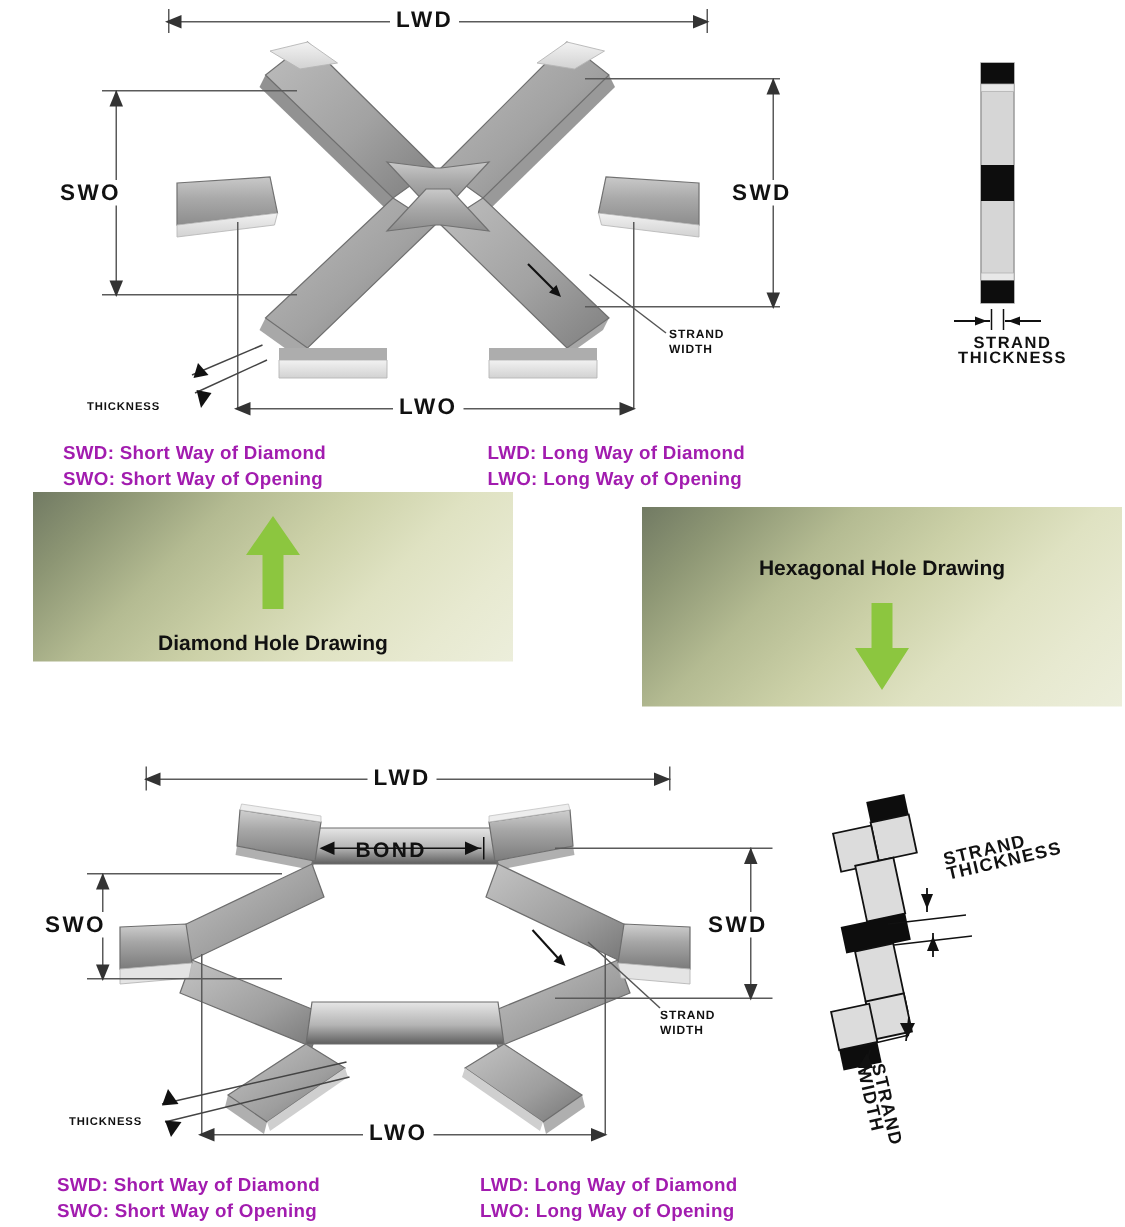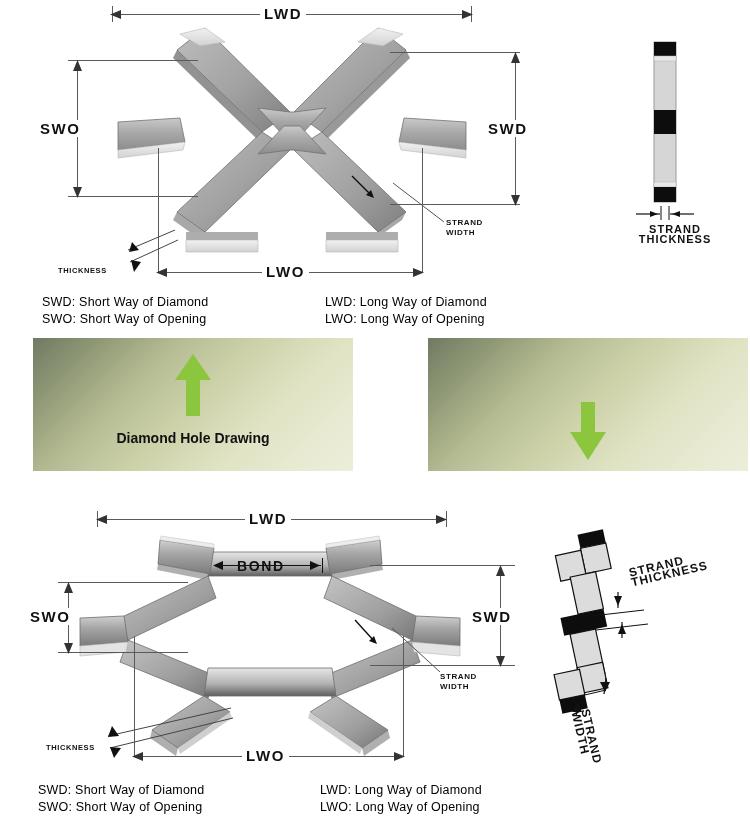--- a/index.html
+++ b/index.html
@@ -6,22 +6,22 @@
   body{width:750px;height:818px;position:relative;overflow:hidden;
        font-family:"Liberation Sans",sans-serif;color:#1a1a1a;}
   .abs{position:absolute;}
   .dim-label{font-weight:bold;letter-spacing:1.6px;color:#111;
              background:#fff;padding:0 4px;white-space:nowrap;text-align:center;}
   .tiny{font-size:8px;font-weight:bold;letter-spacing:.6px;color:#111;
         line-height:10px;white-space:nowrap;}
   .line{position:absolute;background:#5a5a5a;}
   .hline{height:1px;}
   .vline{width:1px;}
-  .legend{font-size:12.5px;font-weight:normal;line-height:17px;
-          letter-spacing:.2px;color:#000000;white-space:nowrap;}
+  .legend{font-size:12.5px;font-weight:bold;line-height:17px;
+          letter-spacing:.2px;color:#a21caf;white-space:nowrap;}
   .panel{position:absolute;overflow:hidden;
          background:linear-gradient(135deg,#717a63 0%,#8d9674 14%,#b4bb92 32%,
                     #ccd1a8 50%,#dfe2c2 68%,#e7e9d0 84%,#eceedb 100%);}
   .panel-title{position:absolute;width:100%;text-align:center;
                font-size:14px;font-weight:bold;color:#111;}
   svg{display:block;overflow:visible;}
 </style>
 </head>
 <body>
 
@@ -181,28 +181,29 @@
 
 <div class="abs" style="left:42px;top:294px;">
   <div class="legend">SWD: Short Way of Diamond</div>
   <div class="legend">SWO: Short Way of Opening</div>
 </div>
 <div class="abs" style="left:325px;top:294px;">
   <div class="legend">LWD: Long Way of Diamond</div>
   <div class="legend">LWO: Long Way of Opening</div>
 </div>
 
-<div class="panel" style="left:22px;top:338px;width:320px;height:133px;margin-left:11px;">
+<div class="panel" style="left:22px;top:328px;width:320px;height:113px;">
   <svg class="abs" style="left:138px;top:14px;" width="44" height="68">
     <polygon points="22,2 40,28 29,28 29,64 15,64 15,28 4,28" fill="#8cc63f"></polygon>
   </svg>
   <div class="panel-title" style="top:92px;">Diamond Hole Drawing</div>
 </div>
 
 <div class="panel" style="left:428px;top:338px;width:320px;height:133px;">
+  <div class="panel-title" style="top:32px;">Hexagonal Hole Drawing</div>
   <svg class="abs" style="left:138px;top:62px;" width="44" height="62">
     <polygon points="22,60 40,32 29,32 29,2 15,2 15,32 4,32" fill="#8cc63f"></polygon>
   </svg>
 </div>
 
 <div class="abs" style="left:0;top:500px;width:750px;height:280px;">
 
   <svg width="600" height="280" style="position:absolute;left:0;top:0;">
     <defs>
       <linearGradient id="hexA" x1="0" y1="0" x2="0" y2="1">

